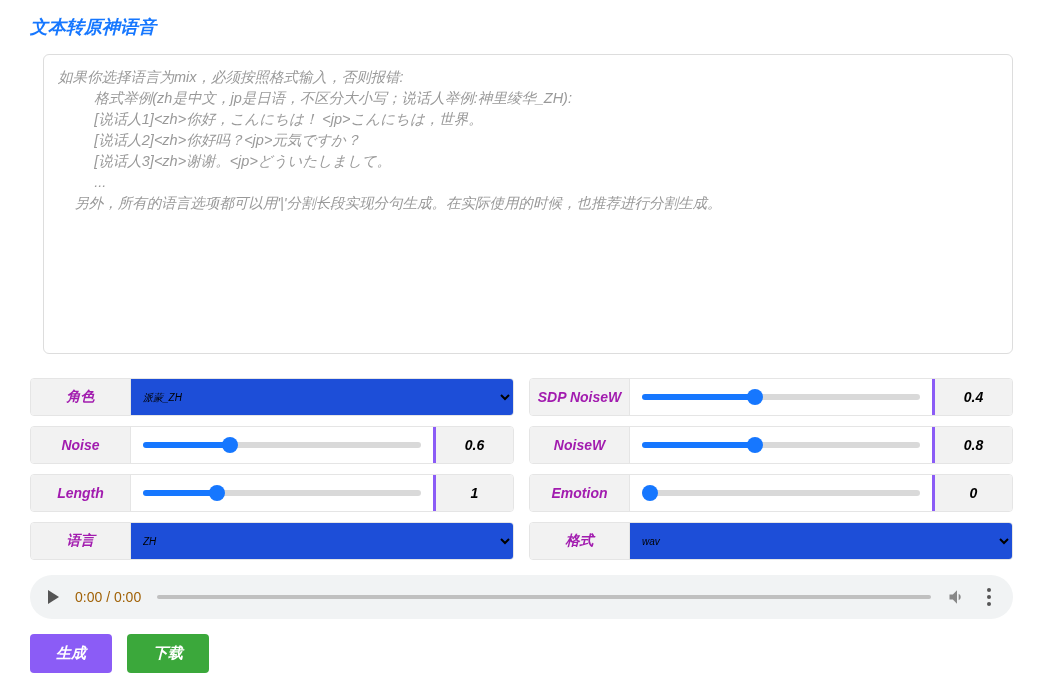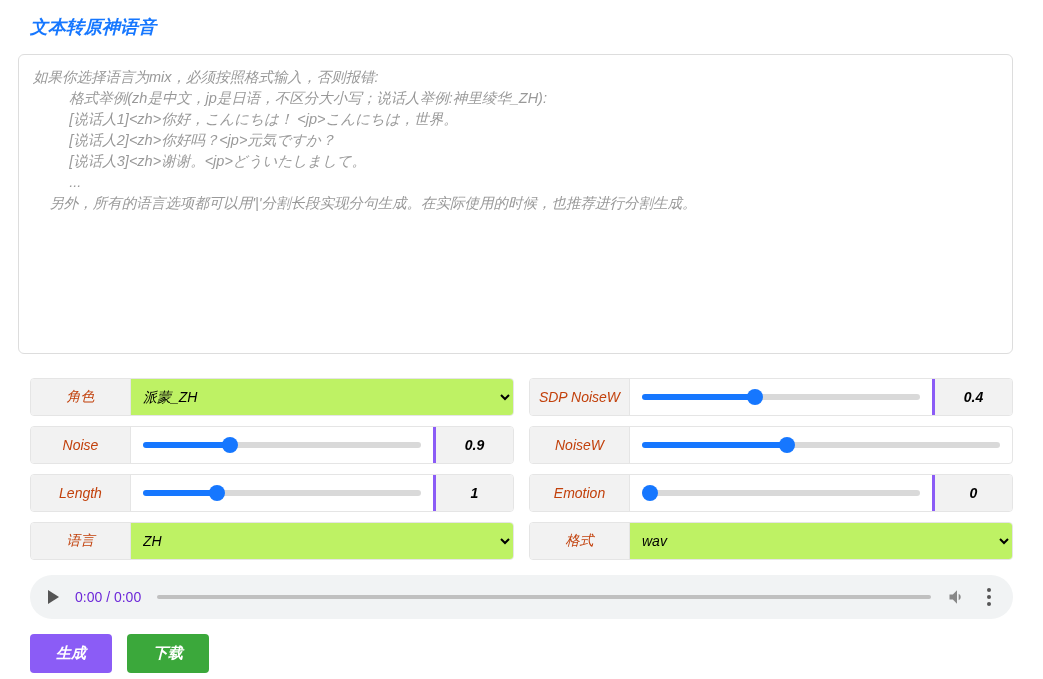--- a/index.html
+++ b/index.html
@@ -11,21 +11,21 @@
     overflow: hidden;
     font-style: italic;
   }
   .header {
     padding: 15px 30px;
     font-size: 18px;
     font-weight: bold;
     color: #1677ff;
   }
   .textarea-wrap {
-    margin: 0 30px 20px 18px;
+    margin: 0 30px 20px 43px;
   }
   textarea {
     width: 100%;
     height: 300px;
     border: 1px solid #ddd;
     border-radius: 6px;
     padding: 12px 14px;
     font-size: 14.5px;
     font-family: inherit;
     font-style: italic;
@@ -50,40 +50,40 @@
     height: 38px;
     overflow: hidden;
   }
   .label {
     width: 100px;
     flex-shrink: 0;
     background: #f2f2f2;
     display: flex;
     align-items: center;
     justify-content: center;
-    font-weight: normal;
+    font-weight: bold;
     font-size: 14px;
-    color: #c2410c;
+    color: #a21caf;
     border-right: 1px solid #e5e5e5;
   }
   .control-body {
     flex: 1;
     display: flex;
     align-items: center;
     padding: 0 12px;
     position: relative;
   }
   select.control-select {
     flex: 1;
     border: none;
     outline: none;
-    font-size: 14px;
+    font-size: 10px;
     font-style: italic;
     font-family: inherit;
-    background: #bef264;
+    background: #1d4ed8;
     height: 100%;
     width: 100%;
     padding: 0 8px;
   }
   .slider {
     flex: 1;
     -webkit-appearance: none;
     appearance: none;
     height: 6px;
     border-radius: 3px;
@@ -118,21 +118,21 @@
     margin: 0 30px 15px 30px;
     background: #f1f3f4;
     border-radius: 30px;
     height: 44px;
     display: flex;
     align-items: center;
     padding: 0 18px;
     gap: 16px;
     font-style: normal;
     font-size: 14px;
-    color: #6d28d9;
+    color: #a16207;
   }
   .play-icon {
     width: 0; height: 0;
     border-left: 11px solid #555;
     border-top: 7px solid transparent;
     border-bottom: 7px solid transparent;
     cursor: pointer;
   }
   .progress-track {
     flex: 1;
@@ -199,27 +199,28 @@
       <input type="range" class="slider" id="slider-sdp" min="0" max="1" step="0.01" value="0.4" style="background: linear-gradient(to right, rgb(22, 119, 255) 0%, rgb(22, 119, 255) 40%, rgb(217, 217, 217) 40%, rgb(217, 217, 217) 100%);">
     </div>
     <div class="value-box">0.4</div>
   </div>
 
   <div class="control-row">
     <div class="label">Noise</div>
     <div class="control-body">
       <input type="range" class="slider" id="slider-noise" min="0" max="2" step="0.01" value="0.6" style="background: linear-gradient(to right, rgb(22, 119, 255) 0%, rgb(22, 119, 255) 30%, rgb(217, 217, 217) 30%, rgb(217, 217, 217) 100%);">
     </div>
-    <div class="value-box">0.9</div>
+    <div class="value-box">0.6</div>
   </div>
   <div class="control-row">
     <div class="label">NoiseW</div>
     <div class="control-body">
       <input type="range" class="slider" id="slider-noisew" min="0" max="2" step="0.01" value="0.8" style="background: linear-gradient(to right, rgb(22, 119, 255) 0%, rgb(22, 119, 255) 40%, rgb(217, 217, 217) 40%, rgb(217, 217, 217) 100%);">
     </div>
+    <div class="value-box">0.8</div>
   </div>
 
   <div class="control-row">
     <div class="label">Length</div>
     <div class="control-body">
       <input type="range" class="slider" id="slider-length" min="0" max="4" step="0.01" value="1" style="background: linear-gradient(to right, rgb(22, 119, 255) 0%, rgb(22, 119, 255) 25%, rgb(217, 217, 217) 25%, rgb(217, 217, 217) 100%);">
     </div>
     <div class="value-box">1</div>
   </div>
   <div class="control-row">

